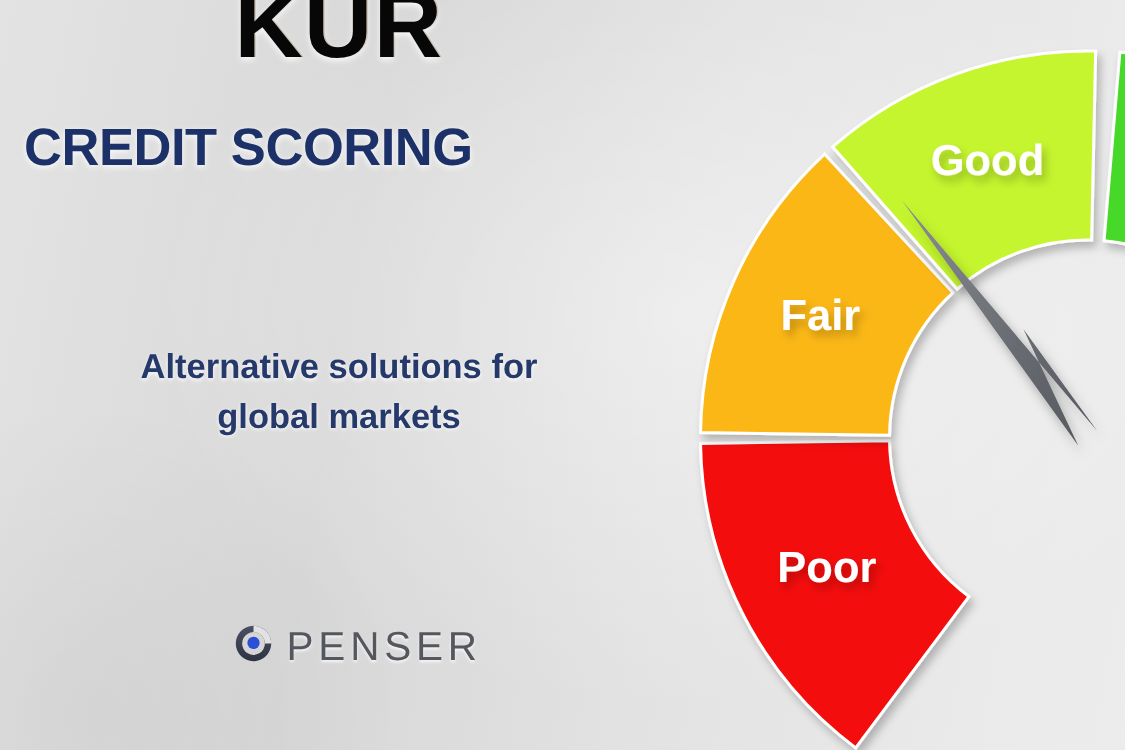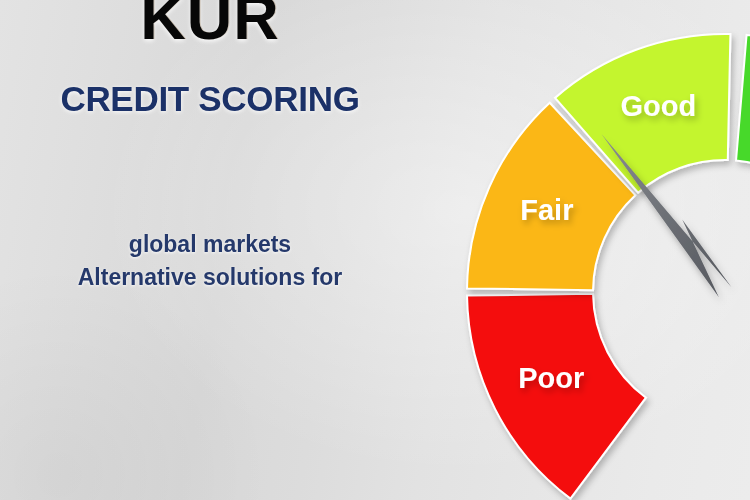--- a/index.html
+++ b/index.html
@@ -30,21 +30,21 @@
     inset: 0;
     background:
       radial-gradient(ellipse 520px 380px at 62% 42%, rgba(255,255,255,0.42) 0%, rgba(255,255,255,0.0) 70%),
       radial-gradient(ellipse 300px 300px at 8% 95%, rgba(0,0,0,0.045) 0%, rgba(0,0,0,0) 70%);
     pointer-events: none;
   }
 
   
   #left-panel {
     position: absolute;
-    left: 0;
+    left: 16px;
     top: 0;
     width: 430px;
     height: 370px;
   }
   #brand-kur {
     position: absolute;
     left: 0;
     top: -16px;
     width: 420px;
     text-align: center;
@@ -53,21 +53,20 @@
     letter-spacing: 1px;
     color: #070707;
     text-shadow: 0 2px 4px rgba(255,255,255,0.85), 1px 0 0 rgba(120,80,30,0.35);
     line-height: 1.05;
   }
   #headline {
     position: absolute;
     left: 0;
     top: 78px;
     width: 420px;
-    text-align: center;
     color: #1b3168;
     font-size: 35px;
     font-weight: 700;
     line-height: 1.18;
     letter-spacing: -0.3px;
     text-shadow: 0 1px 4px rgba(255,255,255,0.95);
   }
   #headline .hl-line { display: block; }
   #subhead {
     position: absolute;
@@ -125,24 +124,41 @@
 
   <div id="left-panel">
 
     <div id="brand-kur">KUR</div>
 
     <div id="headline">
       <span class="hl-line">CREDIT SCORING</span>
     </div>
 
     <div id="subhead">
+      <span class="sh-line">Alternative solutions for</span>
       <span class="sh-line">global markets</span>
-      <span class="sh-line">Alternative solutions for</span>
     </div>
 
+    <div id="logo">
+      <span id="logo-mark">
+        <svg width="26" height="26" viewBox="0 0 26 26" aria-hidden="true">
+          <defs>
+            <linearGradient id="ringGrad" x1="0" y1="0" x2="0" y2="1">
+              <stop offset="0%" stop-color="#4a4f63"></stop>
+              <stop offset="100%" stop-color="#2f3444"></stop>
+            </linearGradient>
+          </defs>
+          <path d="M13 1.2 A11.8 11.8 0 1 1 12.99 1.2 Z
+                   M13 5.4 A7.6 7.6 0 1 0 13.01 5.4 Z" fill="url(#ringGrad)" fill-rule="evenodd"></path>
+          <path d="M13 1.2 A11.8 11.8 0 0 1 24.8 13 L20.6 13 A7.6 7.6 0 0 0 13 5.4 Z" fill="#e2e2e2"></path>
+          <circle cx="13" cy="12.6" r="4.1" fill="#2b4fd6"></circle>
+        </svg>
+      </span>
+      <span id="logo-word">PENSER</span>
+    </div>
   </div>
 
   <div id="gauge-wrap">
     <svg id="gauge-svg" width="350" height="500" viewBox="0 0 350 500" aria-hidden="true">
       <defs>
         <filter id="segShadow" x="-30%" y="-30%" width="170%" height="170%">
           <feDropShadow dx="2.5" dy="4" stdDeviation="3" flood-color="#000000" flood-opacity="0.24"></feDropShadow>
         </filter>
         <filter id="needleShadow" x="-40%" y="-40%" width="190%" height="190%">
           <feDropShadow dx="3" dy="5" stdDeviation="3.5" flood-color="#000000" flood-opacity="0.3"></feDropShadow>

